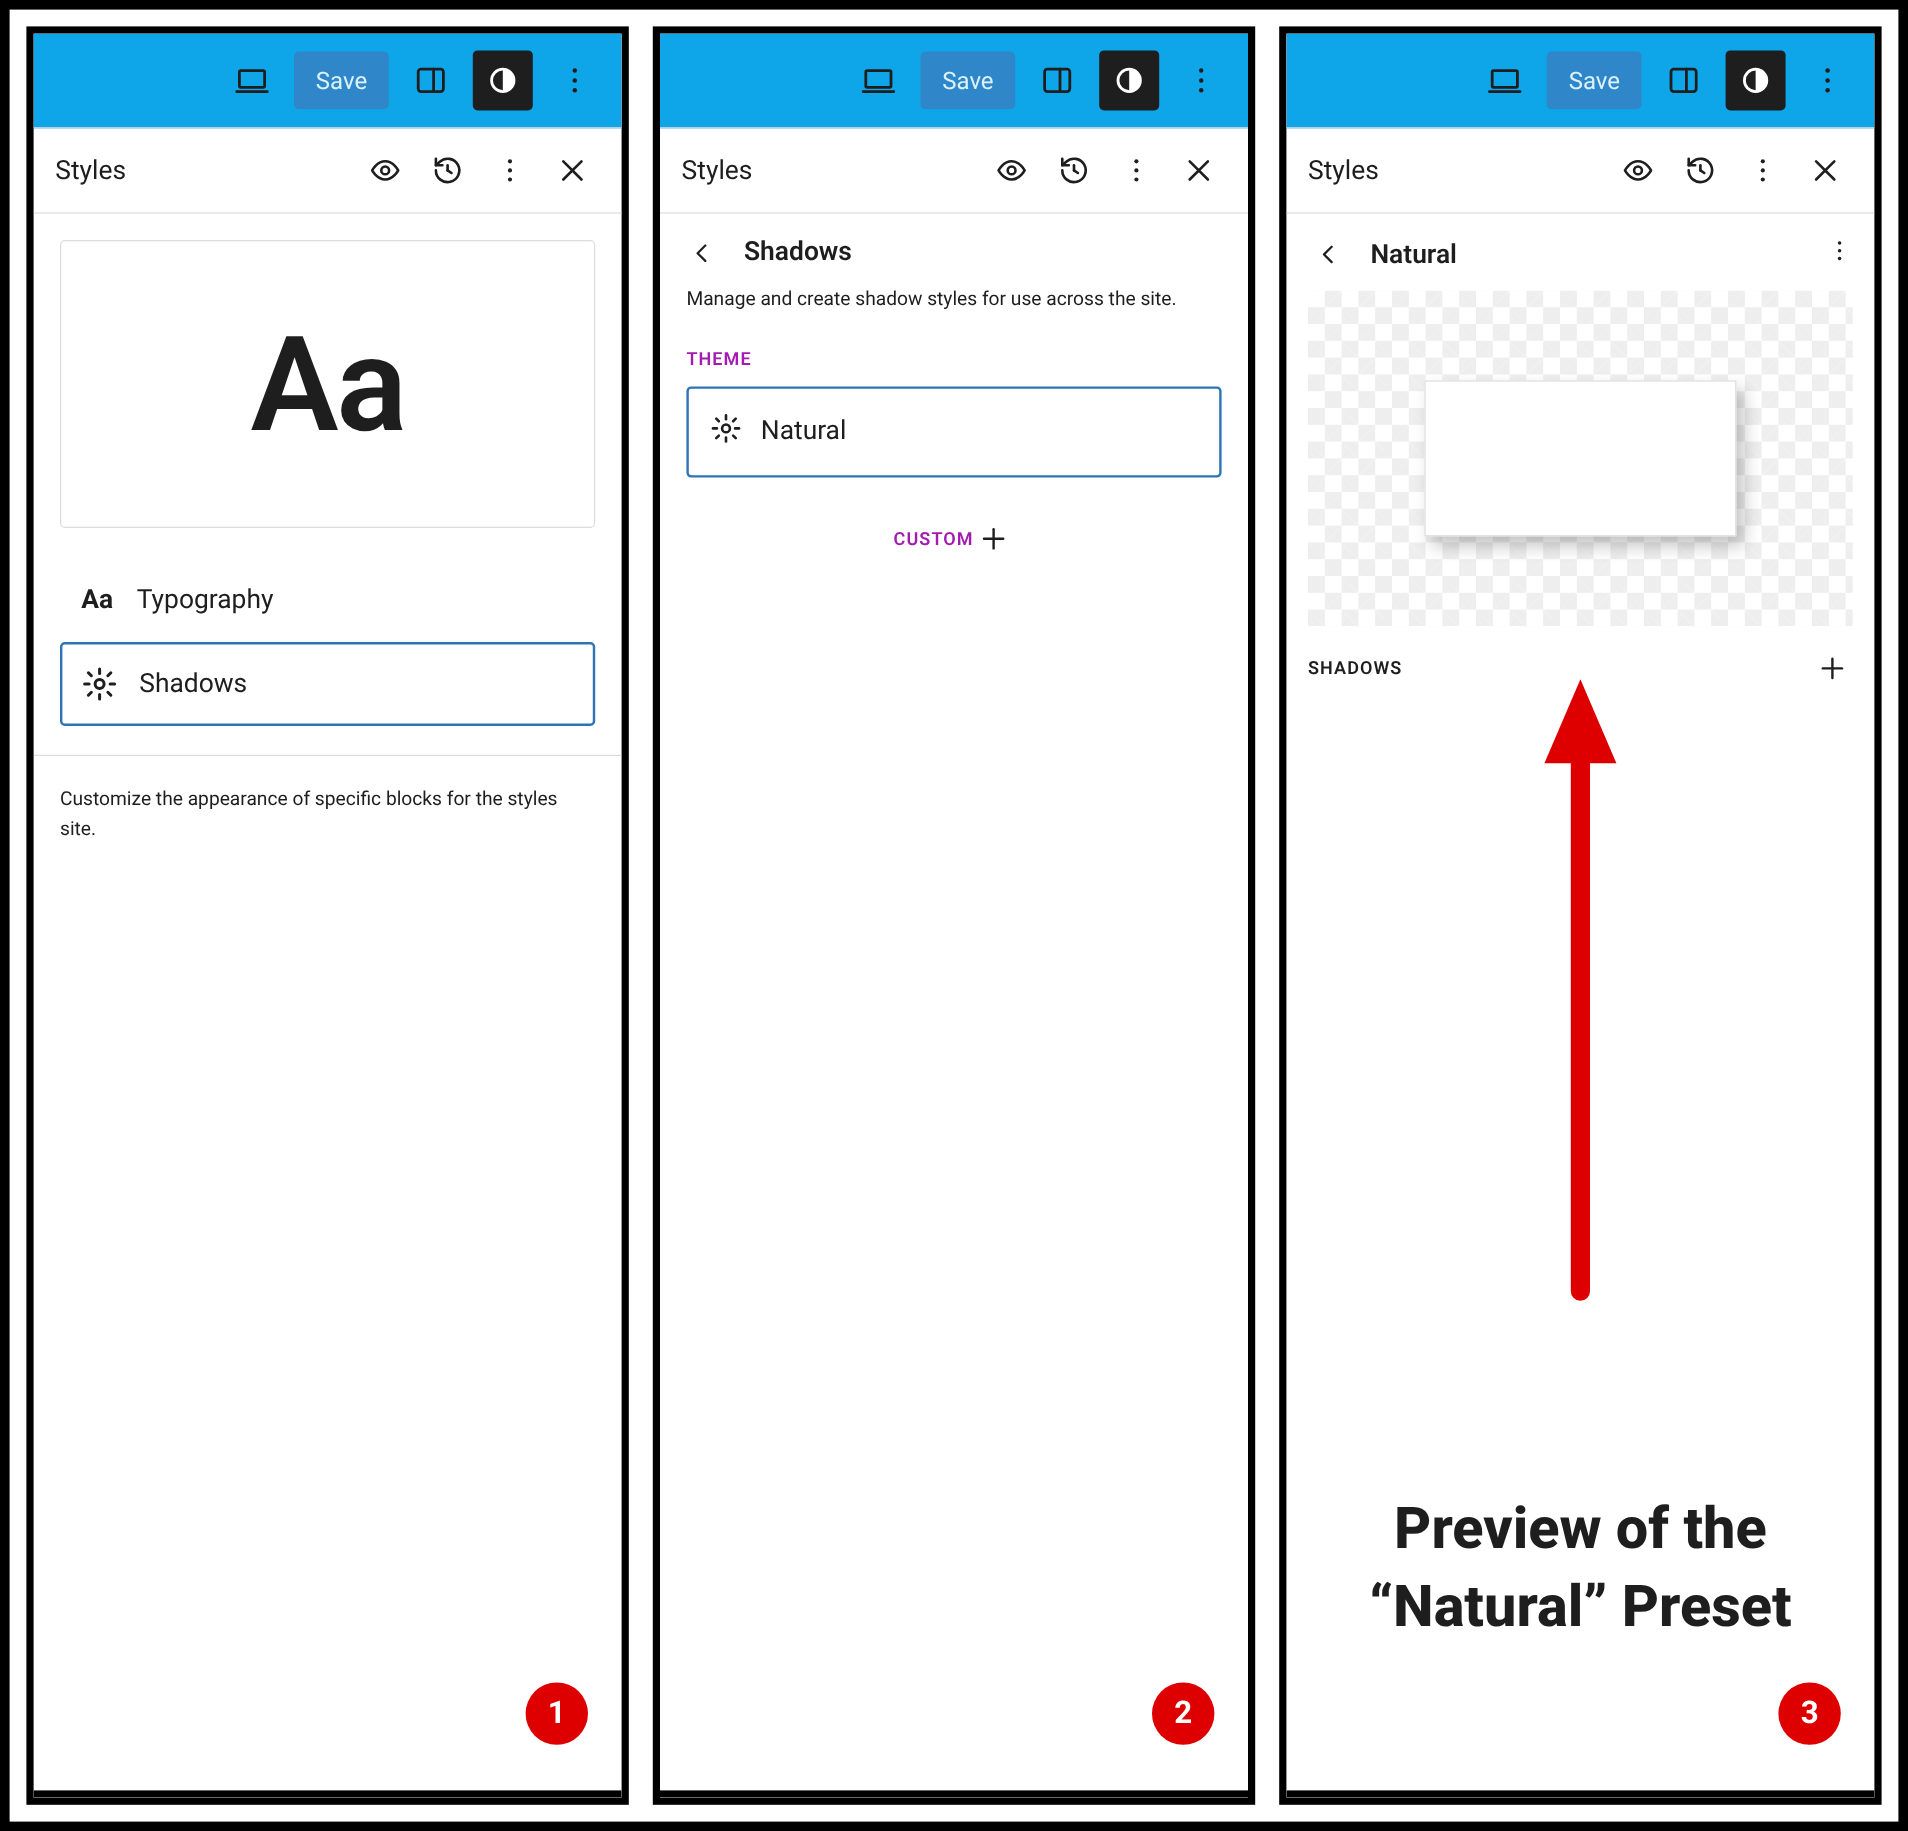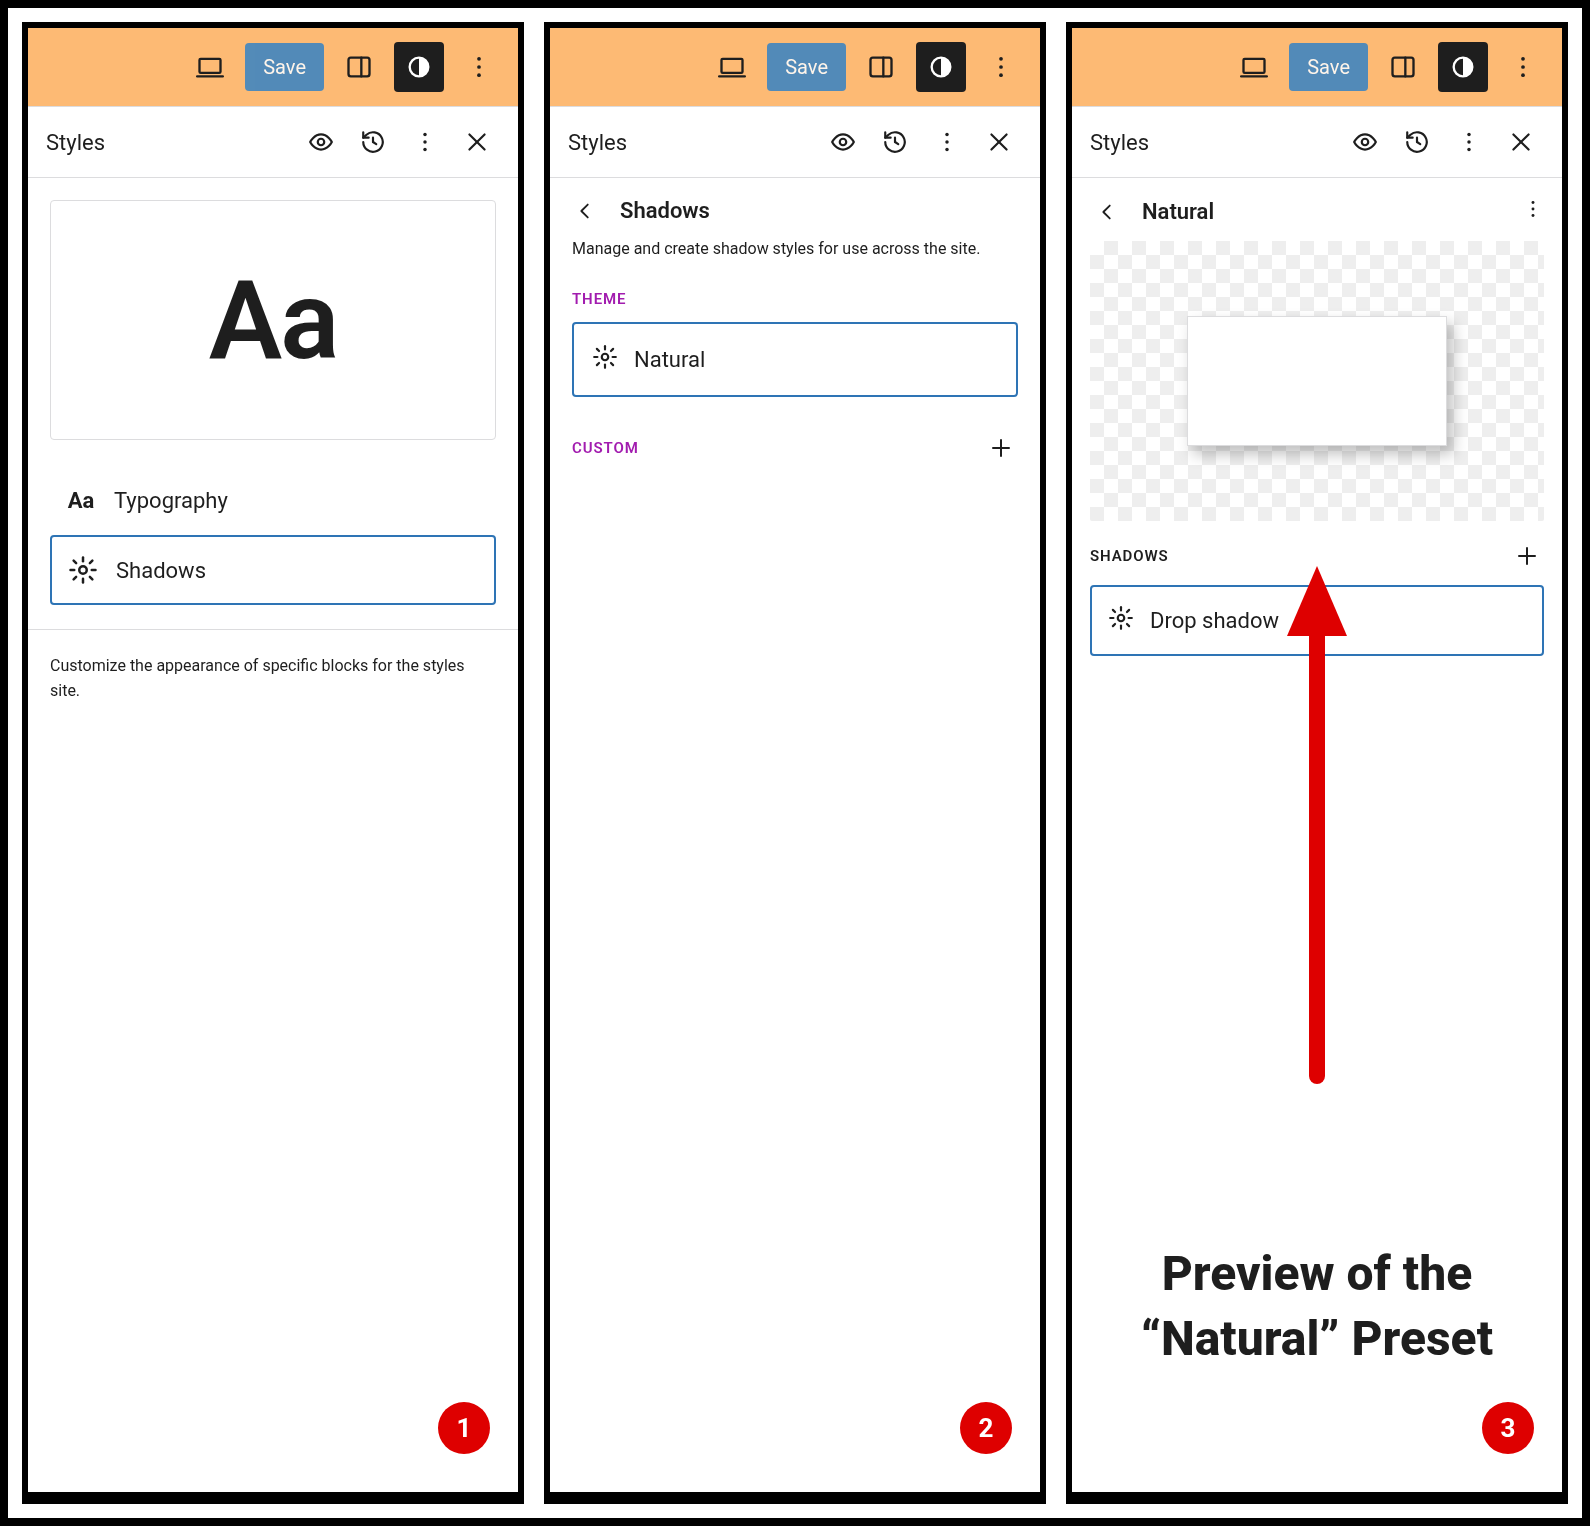--- a/index.html
+++ b/index.html
@@ -45,21 +45,21 @@
   }
 
   
   .topbar {
     display:flex;
     align-items:center;
     justify-content:flex-end;
     gap:10px;
     padding:14px 14px;
     border-bottom:1px solid var(--hairline);
-    background:#fdba74;
+    background:#0ea5e9;
   }
   .iconbtn {
     width:50px; height:50px;
     display:flex; align-items:center; justify-content:center;
     border-radius:4px;
     cursor:pointer;
   }
   .save-btn {
     background:var(--blue-btn);
     color:#fff;
@@ -453,21 +453,21 @@
                 <line x1="19" y1="12" x2="22" y2="12"></line>
                 <line x1="4.5" y1="4.5" x2="6.5" y2="6.5"></line>
                 <line x1="17.5" y1="17.5" x2="19.5" y2="19.5"></line>
                 <line x1="4.5" y1="19.5" x2="6.5" y2="17.5"></line>
                 <line x1="17.5" y1="6.5" x2="19.5" y2="4.5"></line>
               </svg>
           </span>
           <span>Natural</span>
         </div>
 
-        <div class="section-label-row" style="margin-top:34px;">
+        <div class="section-label-row" style="margin-top:34px;justify-content:center;">
           <div class="section-label" style="margin:0;">CUSTOM</div>
           <div class="addbtn">
             <svg width="24" height="24" viewBox="0 0 24 24">
                 <line x1="12" y1="4" x2="12" y2="20"></line>
                 <line x1="4" y1="12" x2="20" y2="12"></line>
               </svg>
           </div>
         </div>
       </div>
     </div>
@@ -563,36 +563,20 @@
       <div class="shadows-label-row">
         <span>SHADOWS</span>
         <span class="addbtn">
           <svg width="24" height="24" viewBox="0 0 24 24">
               <line x1="12" y1="4" x2="12" y2="20"></line>
               <line x1="4" y1="12" x2="20" y2="12"></line>
             </svg>
         </span>
       </div>
 
-      <div class="drop-row">
-        <span>
-          <svg width="26" height="26" viewBox="0 0 24 24">
-              <circle cx="12" cy="12" r="3"></circle>
-              <line x1="12" y1="2" x2="12" y2="5"></line>
-              <line x1="12" y1="19" x2="12" y2="22"></line>
-              <line x1="2" y1="12" x2="5" y2="12"></line>
-              <line x1="19" y1="12" x2="22" y2="12"></line>
-              <line x1="4.5" y1="4.5" x2="6.5" y2="6.5"></line>
-              <line x1="17.5" y1="17.5" x2="19.5" y2="19.5"></line>
-              <line x1="4.5" y1="19.5" x2="6.5" y2="17.5"></line>
-              <line x1="17.5" y1="6.5" x2="19.5" y2="4.5"></line>
-            </svg>
-        </span>
-        <span>Drop shadow</span>
-      </div>
 
       <svg class="red-arrow" width="80" height="520" viewBox="0 0 80 520">
         <defs></defs>
         <line x1="40" y1="60" x2="40" y2="510" stroke="#de0000" stroke-width="16" fill="none"></line>
         <polygon points="40,0 10,70 70,70" fill="#de0000" stroke="none"></polygon>
       </svg>
 
       <div class="red-caption">Preview of the “Natural” Preset</div>
     </div>
 

